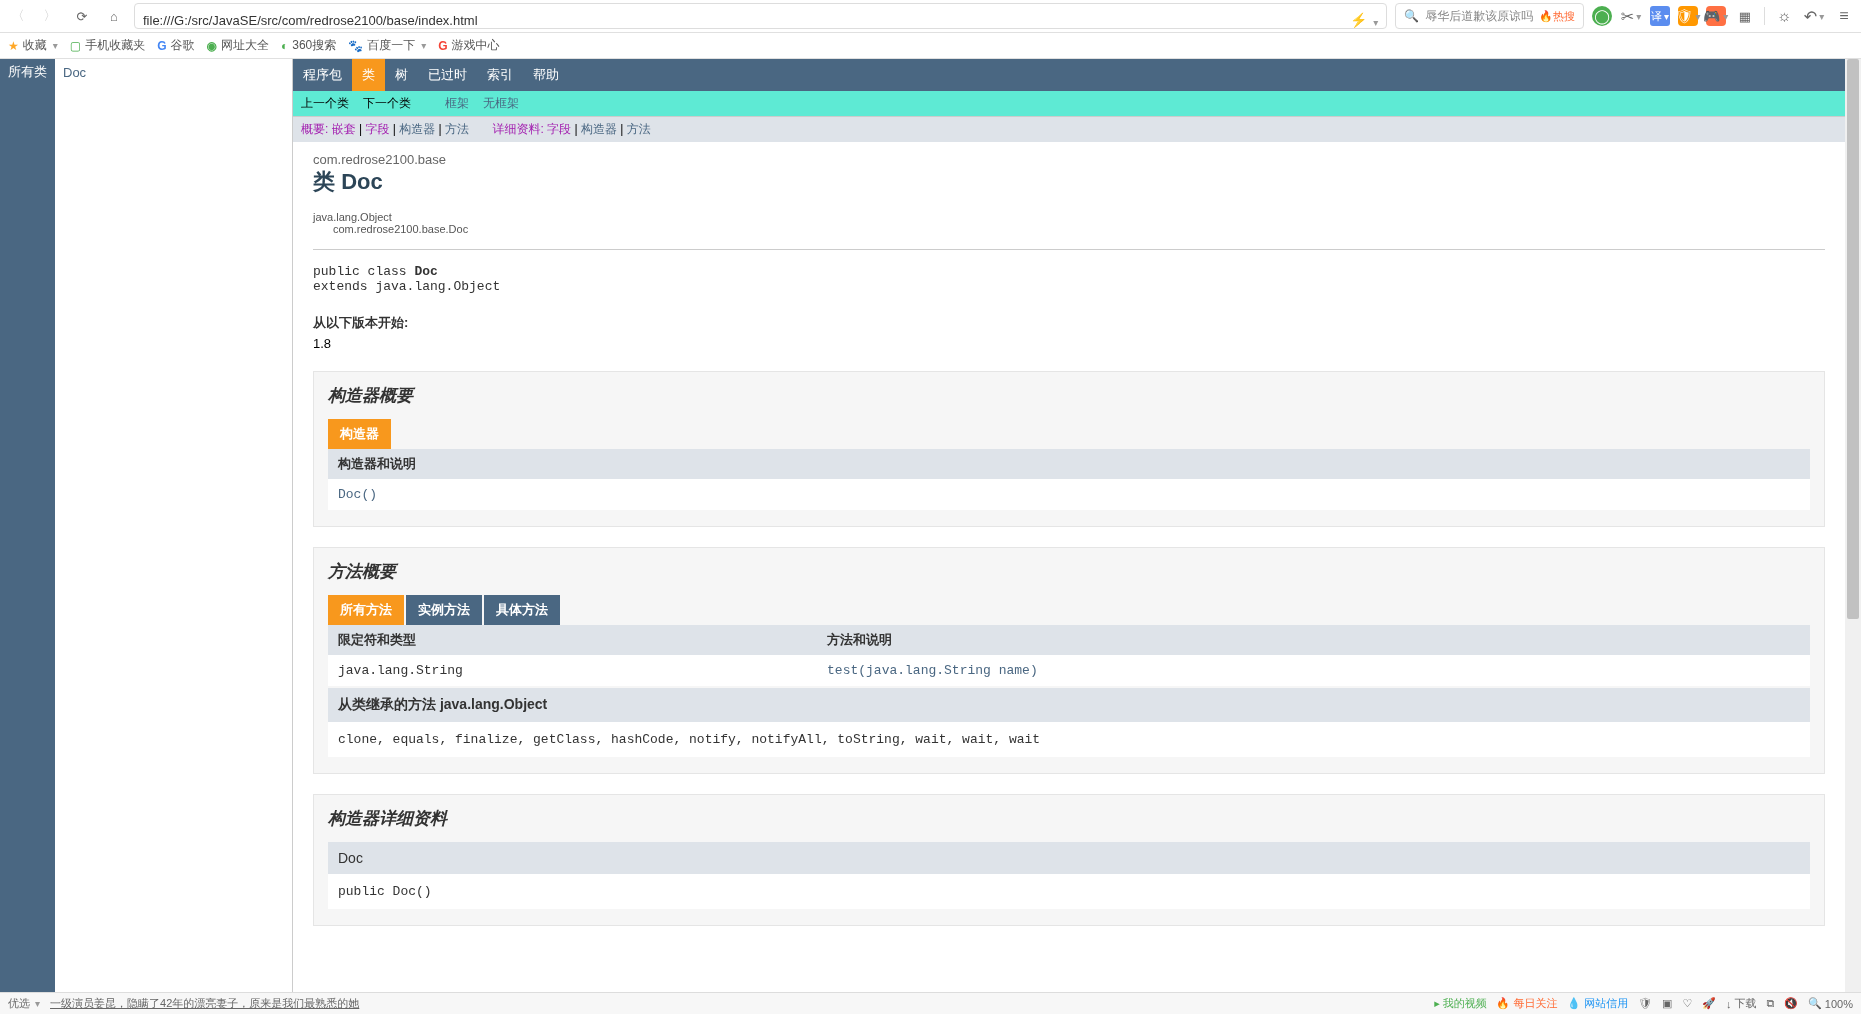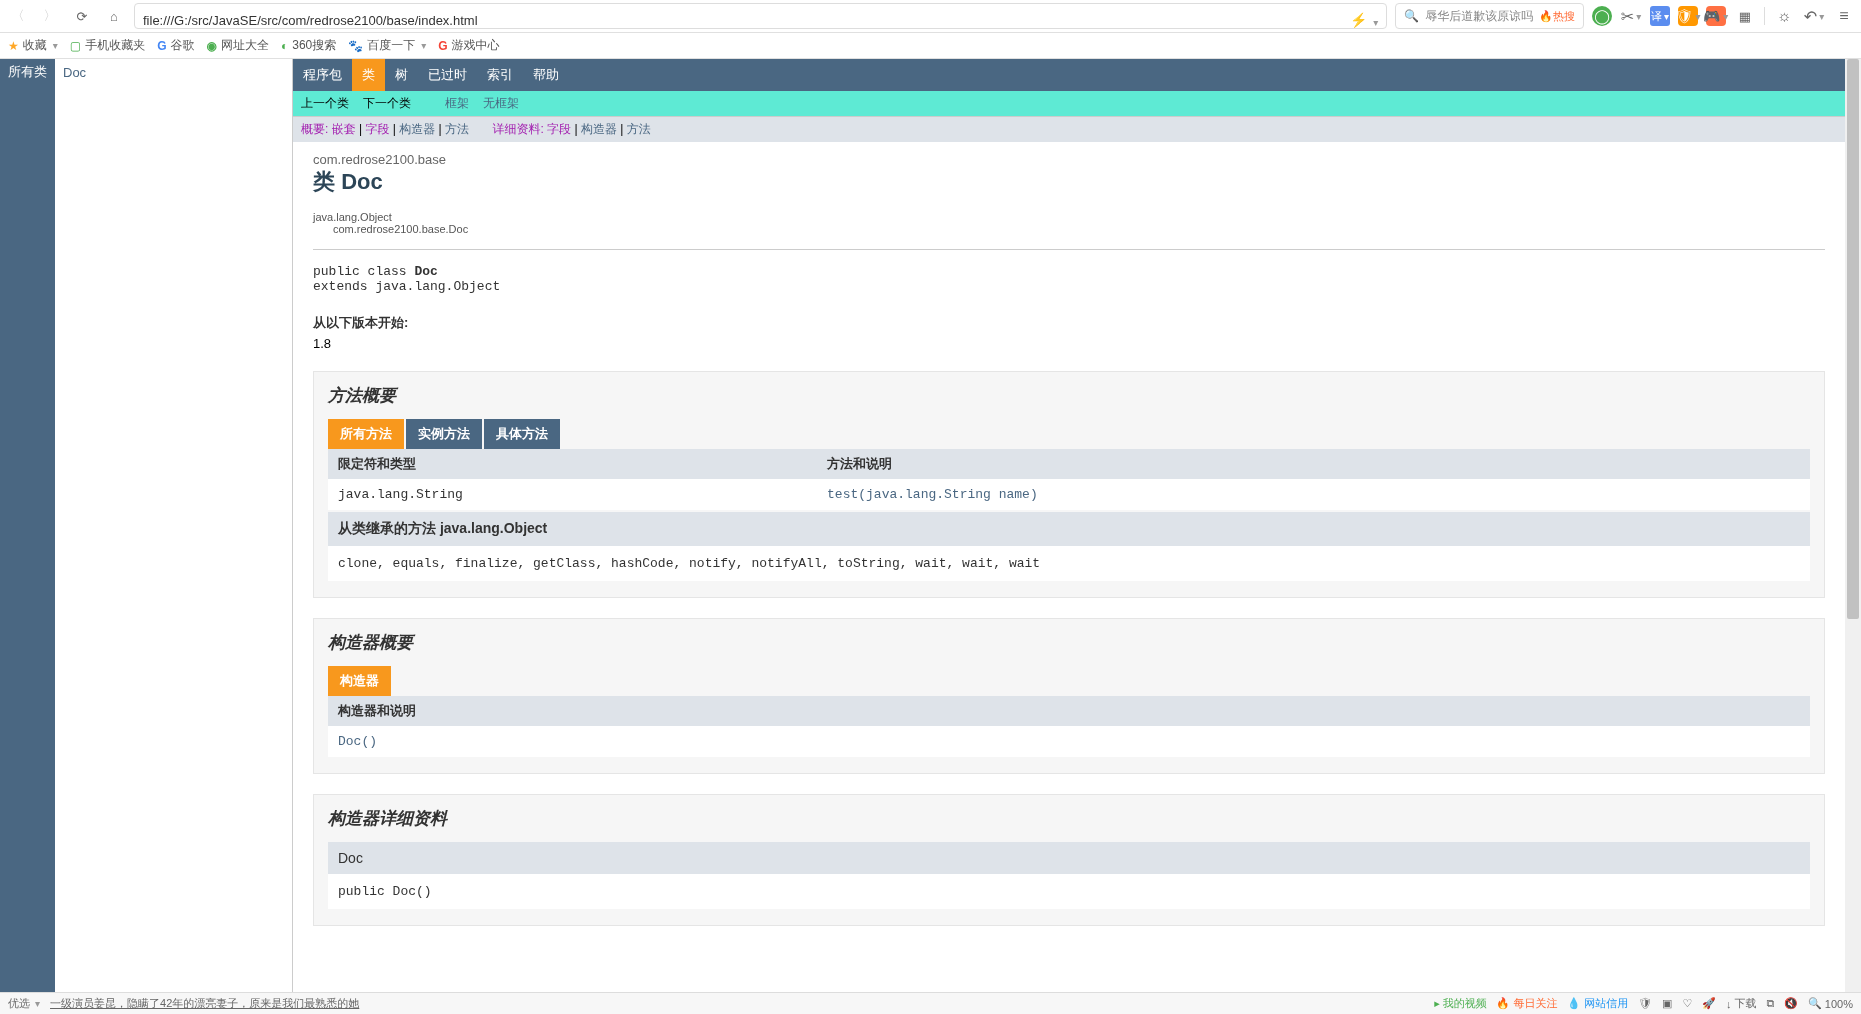--- a/index.html
+++ b/index.html
@@ -218,20 +218,35 @@
 
       <hr class="hr">
 
       <div class="signature">
         <span class="kw">public class </span><span class="cn">Doc</span><br>
         <span>extends java.lang.Object</span>
       </div>
 
       <div class="since-label">从以下版本开始:</div>
       <div class="since-val">1.8</div>
+
+      <div class="section">
+        <div class="section-title">构造器概要</div>
+        <div class="caption">构造器</div>
+        <table class="tbl">
+          <tbody>
+              <tr>
+                <th>构造器和说明</th>
+              </tr>
+          <tr>
+                <td>Doc()</td>
+              </tr>
+        </tbody>
+          </table>
+      </div>
 
       <div class="section">
         <div class="section-title">方法概要</div>
         <div class="tab-row">
           <div class="caption">所有方法</div>
           <div class="caption blue">实例方法</div>
           <div class="caption blue">具体方法</div>
         </div>
         <table class="tbl">
           <tbody>
@@ -243,35 +258,20 @@
             <td class="plain">java.lang.String</td>
             <td>test(java.lang.String  name)</td>
           </tr>
         </tbody>
           </table>
         <div class="inherited-header">从类继承的方法 java.lang.Object</div>
         <div class="inherited-list">clone, equals, finalize, getClass, hashCode, notify, notifyAll, toString, wait, wait, wait</div>
       </div>
 
       <div class="section">
-        <div class="section-title">构造器概要</div>
-        <div class="caption">构造器</div>
-        <table class="tbl">
-          <tbody>
-              <tr>
-                <th>构造器和说明</th>
-              </tr>
-          <tr>
-                <td>Doc()</td>
-              </tr>
-        </tbody>
-          </table>
-      </div>
-
-      <div class="section">
         <div class="section-title">构造器详细资料</div>
         <div class="detail-name">Doc</div>
         <div class="detail-sig">public  Doc()</div>
       </div>
 
     </div>
   </div>
 </div>
 
 <div class="scroll-track">

